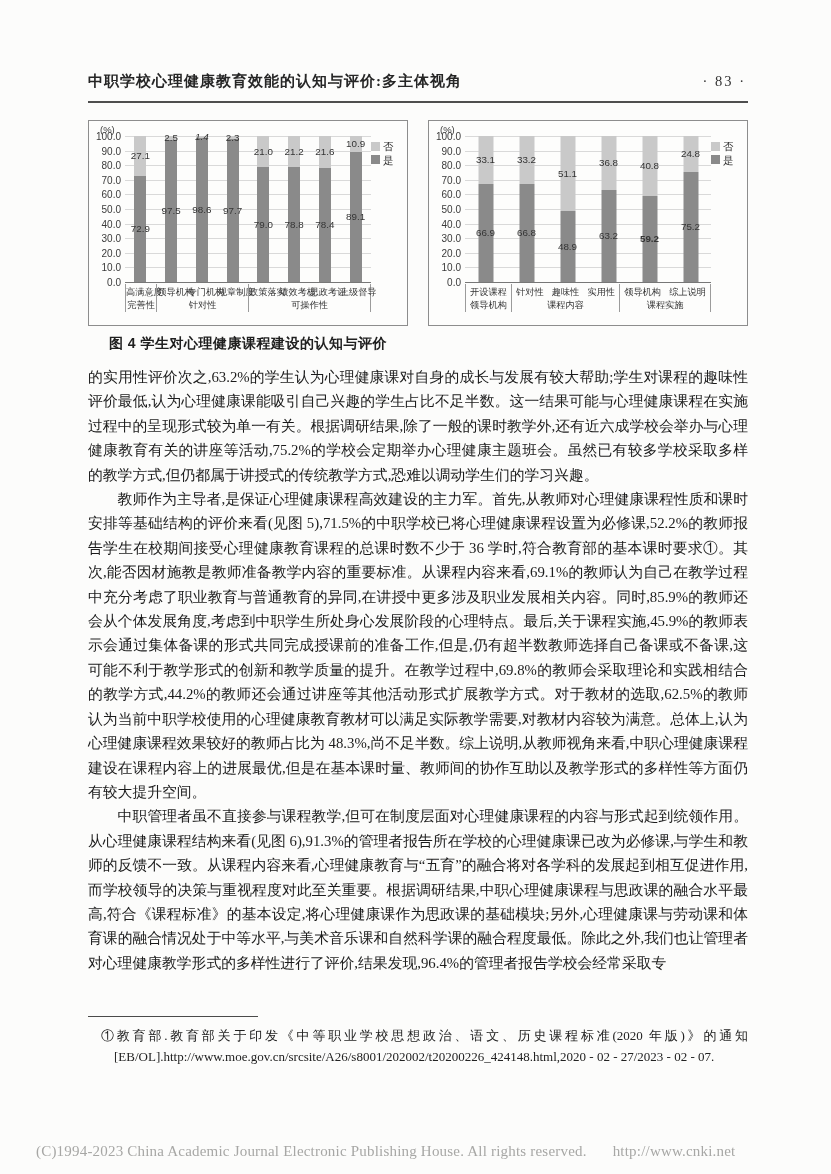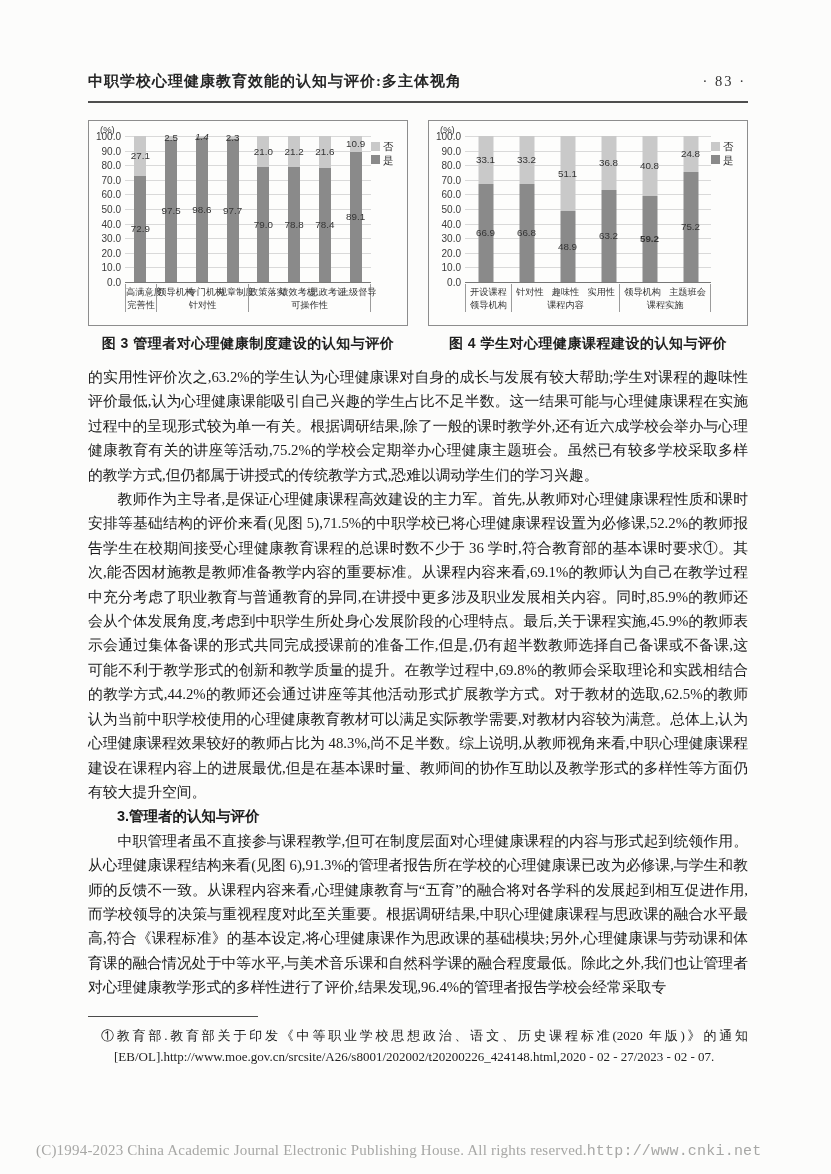--- a/index.html
+++ b/index.html
@@ -68,21 +68,21 @@
   .footnote-rule{width:170px;height:1px;background:#4a4a4a;}
   .footnote{
     margin-top:8px;font-size:13px;line-height:21px;color:#222;
     padding-left:26px;text-indent:-13px;text-align:justify;
   }
   
   .page-footer{
     position:absolute;left:36px;right:30px;bottom:14px;
     color:#a7a7a5;font-size:15px;letter-spacing:0.2px;white-space:nowrap;
   }
-  .footer-url{font-family:Liberation Mono, monospace;}
+  .footer-url{margin-left:26px;}
 </style>
 </head>
 <body>
 
 <div class="page">
   <div class="content">
 
     <div class="page-header">
       <div class="header-title">中职学校心理健康教育效能的认知与评价:多主体视角</div>
       <div class="header-page-num">· 83 ·</div>
@@ -297,49 +297,47 @@
                   <div class="cat-row">
                     <div class="cat">针对性</div>
                     <div class="cat">趣味性</div>
                     <div class="cat">实用性</div>
                   </div>
                   <div class="grp-label">课程内容</div>
                 </div>
                 <div class="axis-group" style="flex-grow: 2;">
                   <div class="cat-row">
                     <div class="cat">领导机构</div>
-                    <div class="cat">主题班会</div>
+                    <div class="cat">综上说明</div>
                   </div>
                   <div class="grp-label">课程实施</div>
                 </div>
               </div>
           </div>
           <div class="legend">
               <div class="legend-item">
                 <span class="legend-swatch" style="background: rgb(201, 201, 201);"></span>
                 <span class="legend-label">否</span>
               </div>
               <div class="legend-item">
                 <span class="legend-swatch" style="background: rgb(138, 138, 138);"></span>
                 <span class="legend-label">是</span>
               </div>
             </div>
         </div>
       </div>
     </div>
 
     <div class="captions-row">
-      <div class="caption-cell">图 3 管理者对心理健康制度建设的认知与评价</div>
       <div class="caption-cell">图 4 学生对心理健康课程建设的认知与评价</div>
     </div>
 
     <div class="body-text">
       <p class="para no-indent">的实用性评价次之,63.2%的学生认为心理健康课对自身的成长与发展有较大帮助;学生对课程的趣味性评价最低,认为心理健康课能吸引自己兴趣的学生占比不足半数。这一结果可能与心理健康课程在实施过程中的呈现形式较为单一有关。根据调研结果,除了一般的课时教学外,还有近六成学校会举办与心理健康教育有关的讲座等活动,75.2%的学校会定期举办心理健康主题班会。虽然已有较多学校采取多样的教学方式,但仍都属于讲授式的传统教学方式,恐难以调动学生们的学习兴趣。</p>
       <p class="para">教师作为主导者,是保证心理健康课程高效建设的主力军。首先,从教师对心理健康课程性质和课时安排等基础结构的评价来看(见图 5),71.5%的中职学校已将心理健康课程设置为必修课,52.2%的教师报告学生在校期间接受心理健康教育课程的总课时数不少于 36 学时,符合教育部的基本课时要求①。其次,能否因材施教是教师准备教学内容的重要标准。从课程内容来看,69.1%的教师认为自己在教学过程中充分考虑了职业教育与普通教育的异同,在讲授中更多涉及职业发展相关内容。同时,85.9%的教师还会从个体发展角度,考虑到中职学生所处身心发展阶段的心理特点。最后,关于课程实施,45.9%的教师表示会通过集体备课的形式共同完成授课前的准备工作,但是,仍有超半数教师选择自己备课或不备课,这可能不利于教学形式的创新和教学质量的提升。在教学过程中,69.8%的教师会采取理论和实践相结合的教学方式,44.2%的教师还会通过讲座等其他活动形式扩展教学方式。对于教材的选取,62.5%的教师认为当前中职学校使用的心理健康教育教材可以满足实际教学需要,对教材内容较为满意。总体上,认为心理健康课程效果较好的教师占比为 48.3%,尚不足半数。综上说明,从教师视角来看,中职心理健康课程建设在课程内容上的进展最优,但是在基本课时量、教师间的协作互助以及教学形式的多样性等方面仍有较大提升空间。</p>
-      <p class="heading">3.管理者的认知与评价</p>
       <p class="para">中职管理者虽不直接参与课程教学,但可在制度层面对心理健康课程的内容与形式起到统领作用。从心理健康课程结构来看(见图 6),91.3%的管理者报告所在学校的心理健康课已改为必修课,与学生和教师的反馈不一致。从课程内容来看,心理健康教育与“五育”的融合将对各学科的发展起到相互促进作用,而学校领导的决策与重视程度对此至关重要。根据调研结果,中职心理健康课程与思政课的融合水平最高,符合《课程标准》的基本设定,将心理健康课作为思政课的基础模块;另外,心理健康课与劳动课和体育课的融合情况处于中等水平,与美术音乐课和自然科学课的融合程度最低。除此之外,我们也让管理者对心理健康教学形式的多样性进行了评价,结果发现,96.4%的管理者报告学校会经常采取专</p>
     </div>
   </div>
 
   <div class="footnote-area">
     <div class="footnote-rule"></div>
     <div class="footnote">①教育部.教育部关于印发《中等职业学校思想政治、语文、历史课程标准(2020 年版)》的通知[EB/OL].http://www.moe.gov.cn/srcsite/A26/s8001/202002/t20200226_424148.html,2020 - 02 - 27/2023 - 02 - 07.</div>
   </div>
 
   <div class="page-footer">

